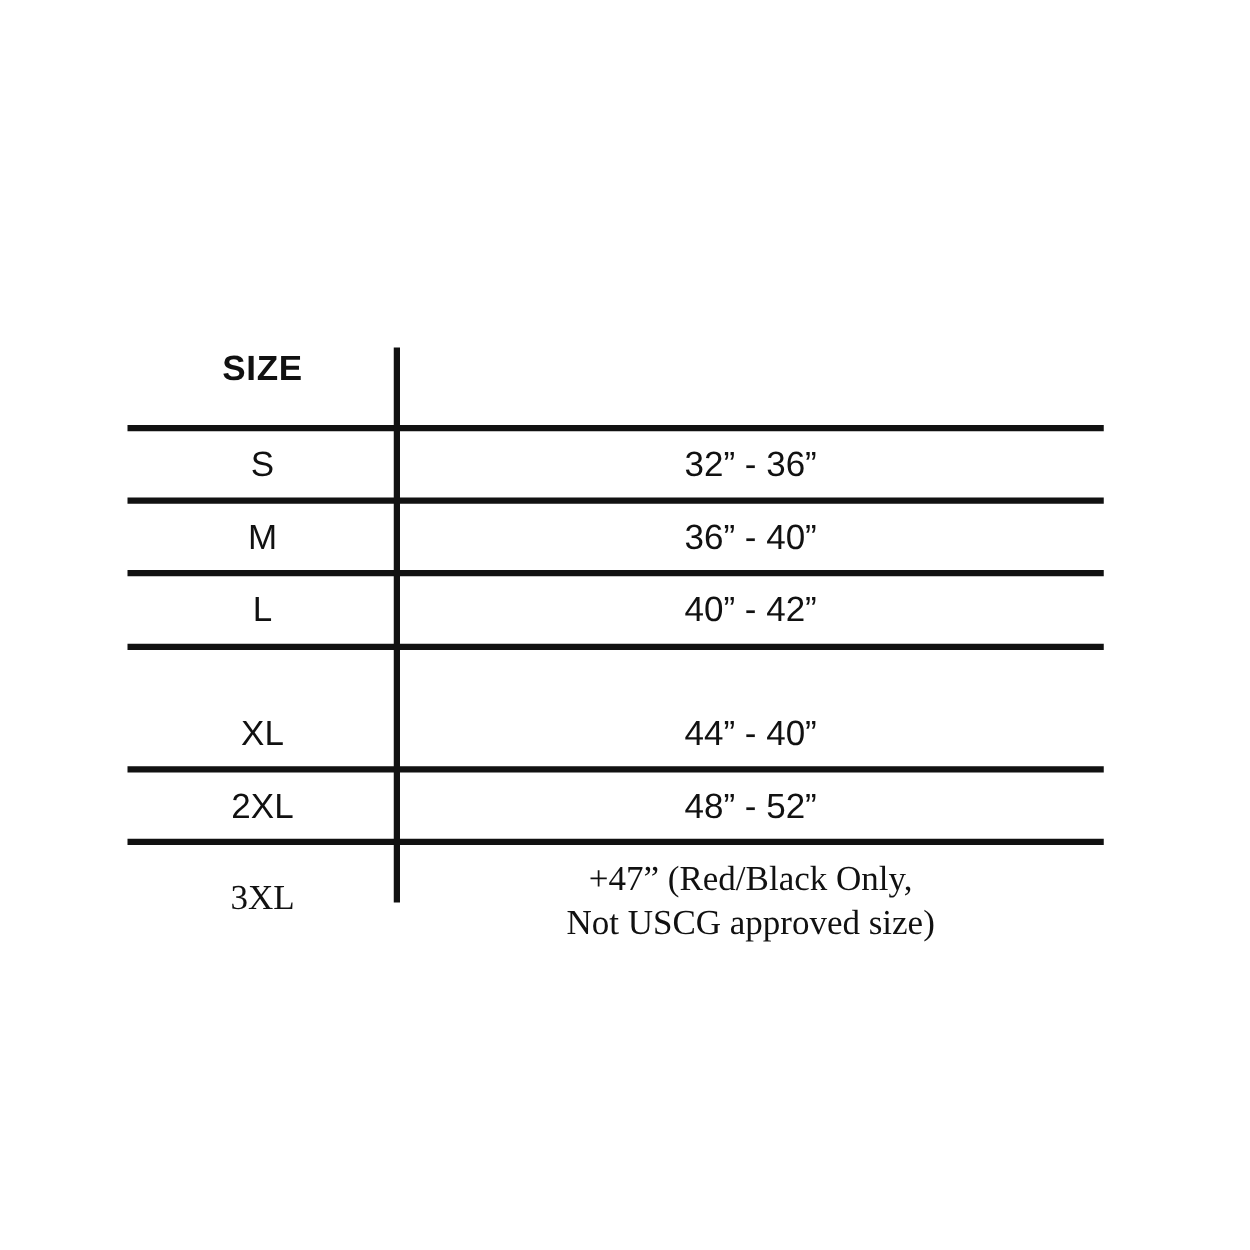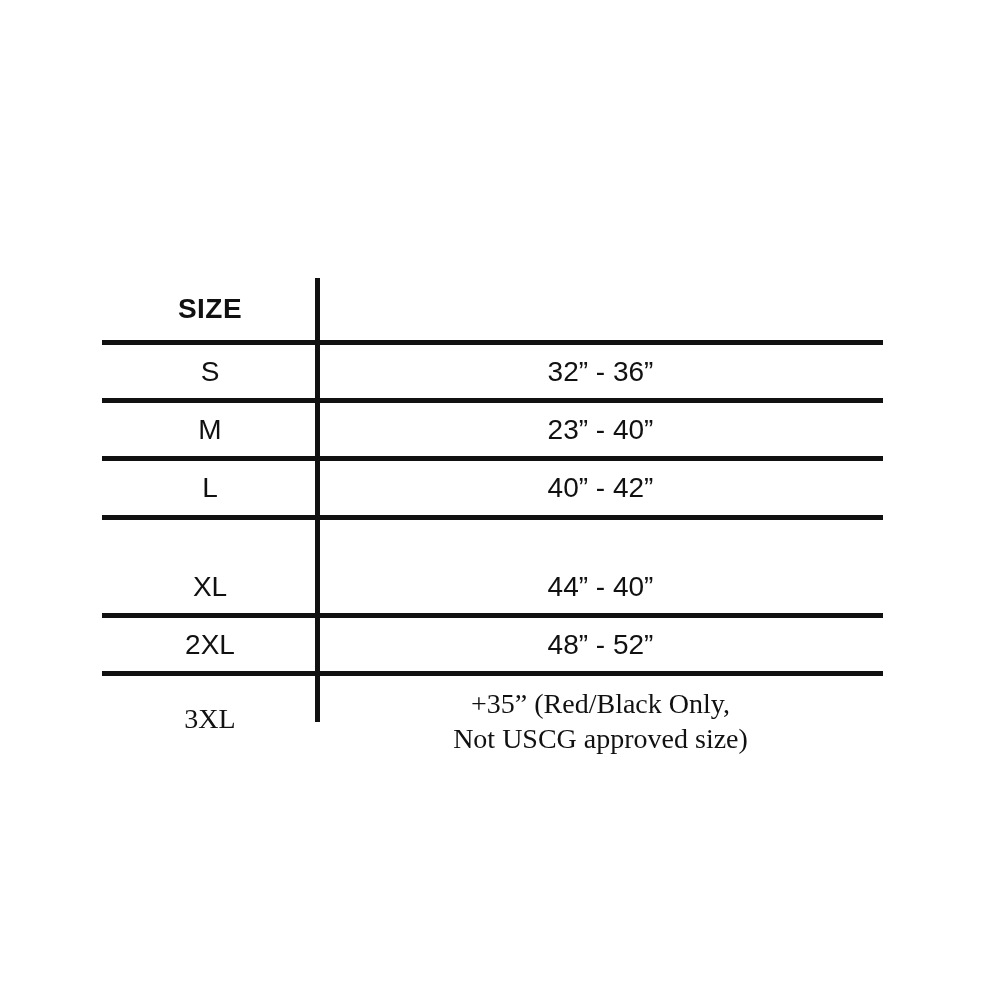--- a/index.html
+++ b/index.html
@@ -33,21 +33,21 @@
     font-size: 28px;
     line-height: 1.2;
     text-align: center;
   }
   .cell.size-col { width: 216px; flex: none; }
   .cell.meas-col { flex: 1; }
   .row.header .cell {
     font-weight: 700;
     letter-spacing: 0.5px;
   }
-  .h-header { height: 62px; }
+  .h-header { height: 62px; flex-direction: column; }
   .h-s  { height: 53px; }
   .h-m  { height: 53px; }
   .h-l  { height: 54px; }
   .h-xl { height: 53px; margin-top: 40px; }
   .h-2xl{ height: 53px; }
   .h-3xl{ height: 86px; }
   .multiline {
     white-space: pre-line;
     line-height: 35px;
     padding-top: 4px;
@@ -70,38 +70,38 @@
     <div class="cell size-col">SIZE</div>
   </div>
 
   <div class="row h-s">
     <div class="cell size-col">S</div>
     <div class="cell meas-col">32” - 36”</div>
   </div>
 
   <div class="row h-m">
     <div class="cell size-col">M</div>
-    <div class="cell meas-col">23” - 40”</div>
+    <div class="cell meas-col">36” - 40”</div>
   </div>
 
   <div class="row h-l">
     <div class="cell size-col">L</div>
     <div class="cell meas-col">40” - 42”</div>
   </div>
 
   <div class="row h-xl">
     <div class="cell size-col">XL</div>
     <div class="cell meas-col">44” - 40”</div>
   </div>
 
   <div class="row h-2xl">
     <div class="cell size-col">2XL</div>
     <div class="cell meas-col">48” - 52”</div>
   </div>
 
   <div class="row last h-3xl">
     <div class="cell size-col">3XL</div>
-    <div class="cell meas-col multiline">+35” (Red/Black Only,
+    <div class="cell meas-col multiline">+47” (Red/Black Only,
 Not USCG approved size)</div>
   </div>
 
   <div class="vline"></div>
 </div>
 
 </body></html>

